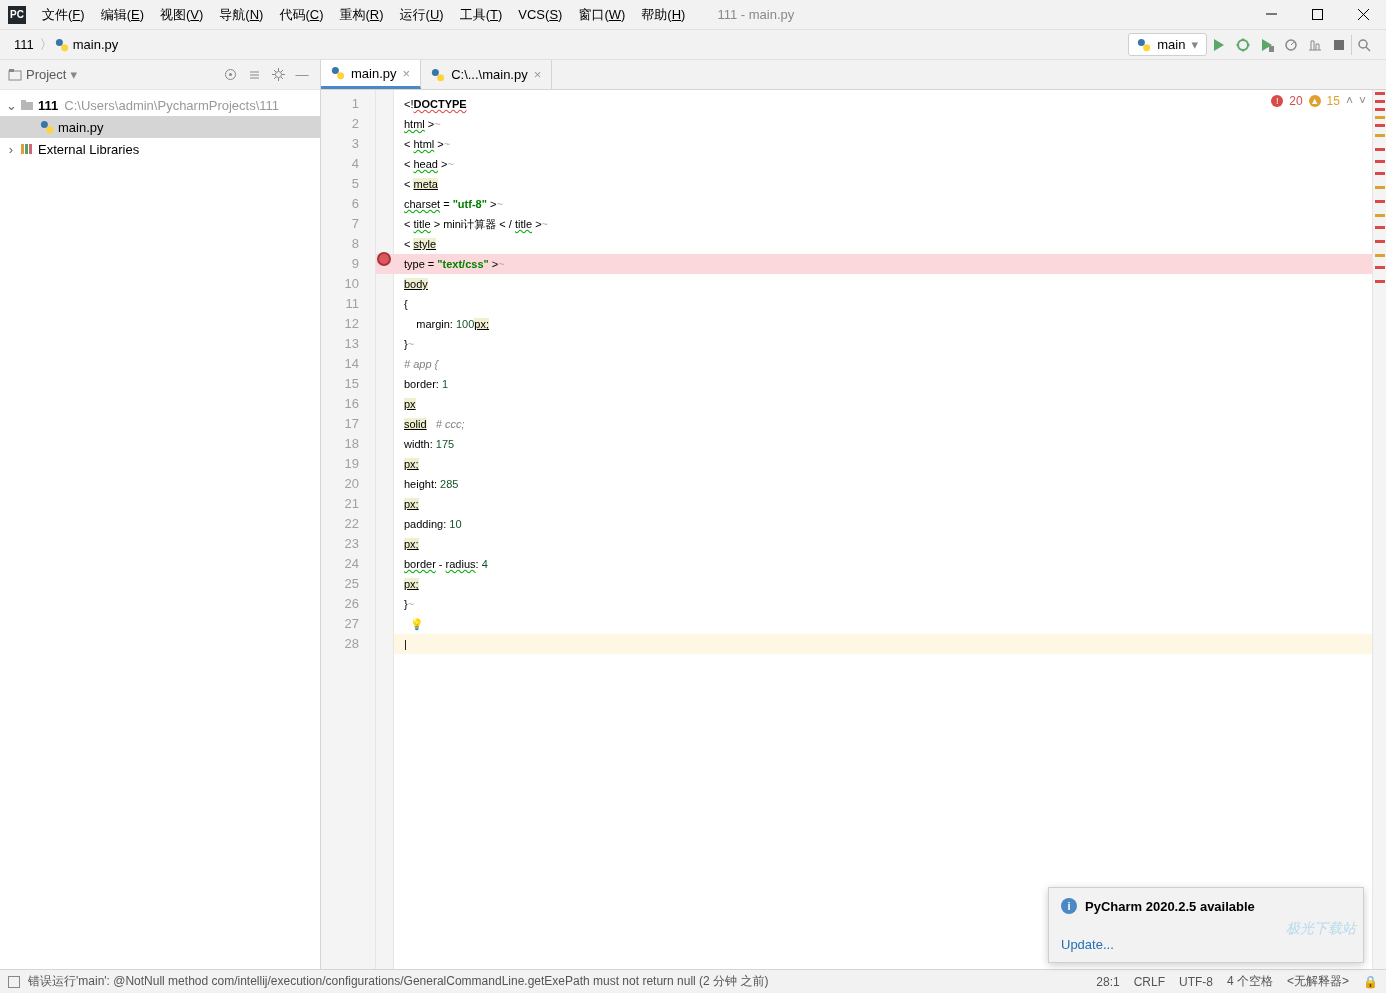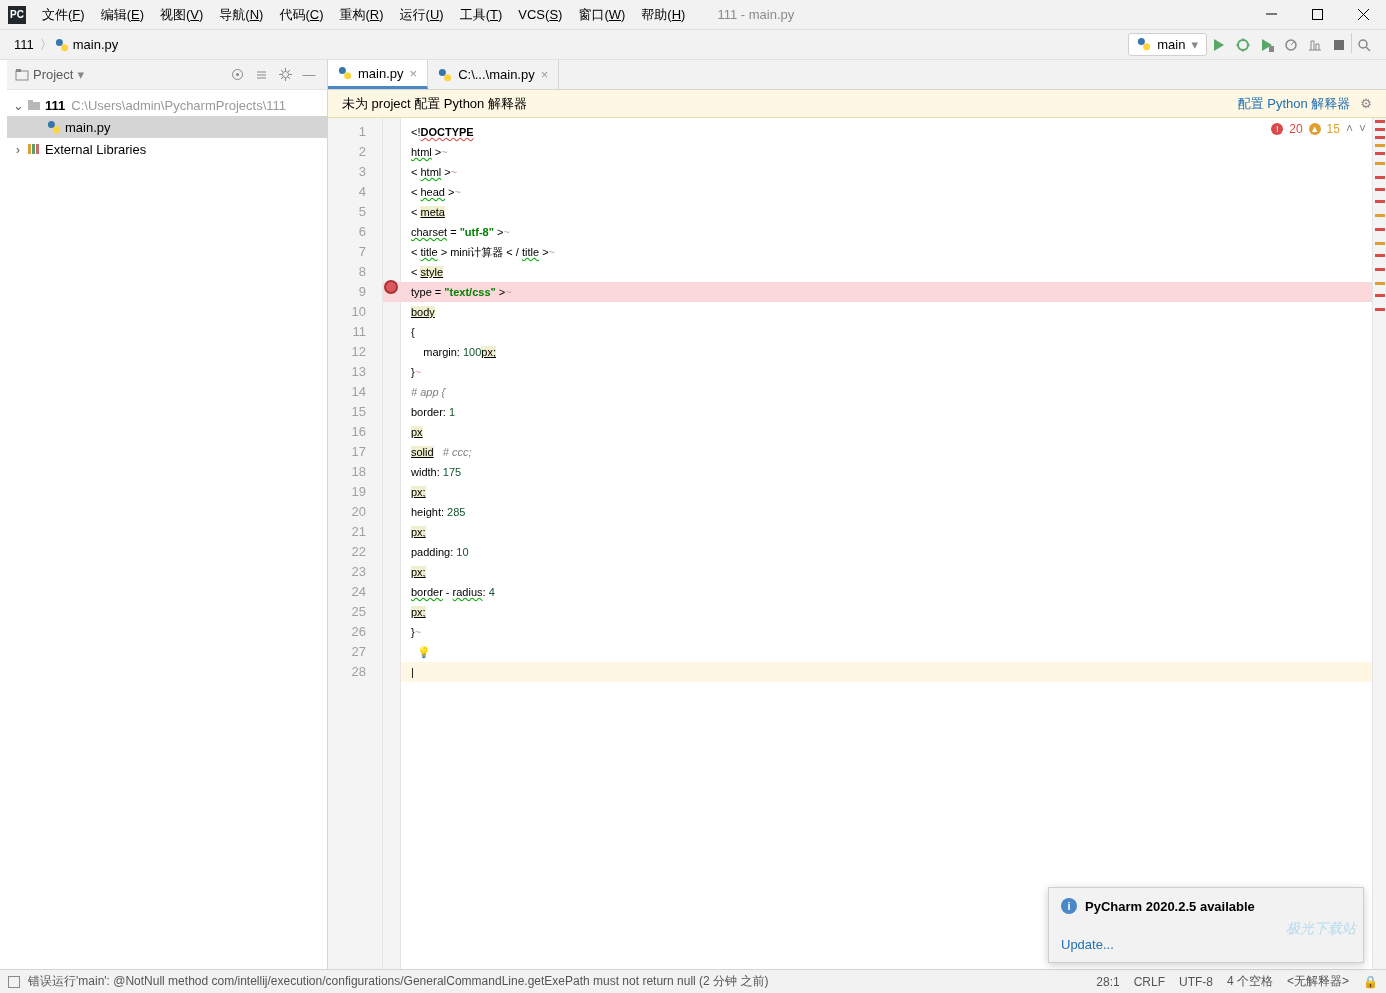--- a/index.html
+++ b/index.html
@@ -12,26 +12,26 @@
 .titlebar .menu-item u { text-decoration:underline; }
 .titlebar .doc-title { margin-left:24px; color:#8a8a8a; }
 .titlebar .win-controls { margin-left:auto; display:flex; }
 .titlebar .win-controls div { width:46px; height:30px; display:flex; align-items:center; justify-content:center; }
 .titlebar .win-controls svg { width:11px; height:11px; }
 
 
 .navbar { height:30px; background:#f2f2f2; display:flex; align-items:center; padding:0 10px; font-size:13px; border-bottom:1px solid #e0e0e0; }
 .navbar .crumb { color:#000; padding:0 4px; }
 .navbar .sep { color:#9a9a9a; padding:0 2px; }
-.navbar .right { margin-left:auto; display:flex; align-items:flex-start; gap:0; }
+.navbar .right { margin-left:auto; display:flex; align-items:center; gap:0; }
 .run-cfg { border:1px solid #cfcfcf; background:#fff; border-radius:3px; padding:2px 8px; display:flex; align-items:center; gap:6px; height:23px; }
 .pyicon { width:14px; height:14px; }
 .tb-btn { width:24px; height:24px; display:flex; align-items:center; justify-content:center; }
 
-.main { display:flex; height:calc(993px - 30px - 30px - 24px); position:relative;padding-left:7px; }
+.main { display:flex; height:calc(993px - 30px - 30px - 24px); position:relative; }
 
 
 .sidebar { width:321px; background:#fff; border-right:1px solid #d5d5d5; display:flex; flex-direction:column; }
 .sb-header { height:30px; display:flex; align-items:center; padding:0 8px; font-size:13px; border-bottom:1px solid #e5e5e5; background:#f2f2f2; }
 .sb-header .proj-label { color:#5a5a5a; display:flex; align-items:center; gap:4px; }
 .sb-header .tools { margin-left:auto; display:flex; gap:4px; }
 .sb-header .tools .tb-btn { width:20px; height:20px; }
 .tree { font-size:13px; padding:4px 0; }
 .tree-row { display:flex; align-items:center; height:22px; padding-left:6px; gap:4px; }
 .tree-row.sel { background:#d5d5d5; }
@@ -245,27 +245,20 @@
         </div>
         <div class="tab">
           <svg class="pyicon" viewBox="0 0 16 16">
             <circle cx="5" cy="5" r="4" fill="#3776ab"></circle>
             <circle cx="11" cy="11" r="4" fill="#ffd43b"></circle>
           </svg>
           <span>C:\...\main.py</span>
           <span class="close">×</span>
         </div>
       </div>
-    <div class="warn-banner">
-      <span>未为 project 配置 Python 解释器</span>
-      <div class="right">
-        <span class="link">配置 Python 解释器</span>
-        <span style="color:#888">⚙</span>
-      </div>
-    </div>
     <div class="ed-body">
       <div class="gutter" id="gutter">
           <div>1</div>
           <div>2</div>
           <div>3</div>
           <div>4</div>
           <div>5</div>
           <div>6</div>
           <div>7</div>
           <div>8</div>

